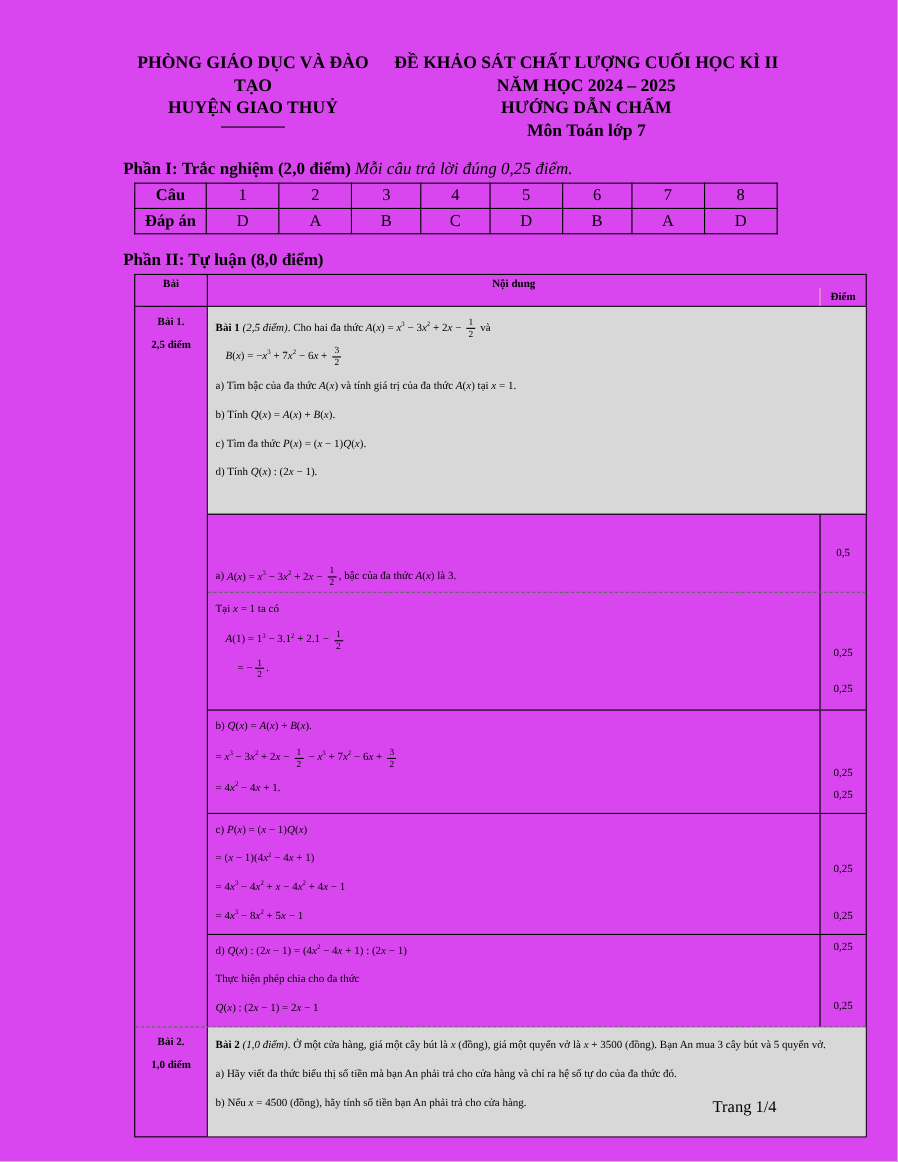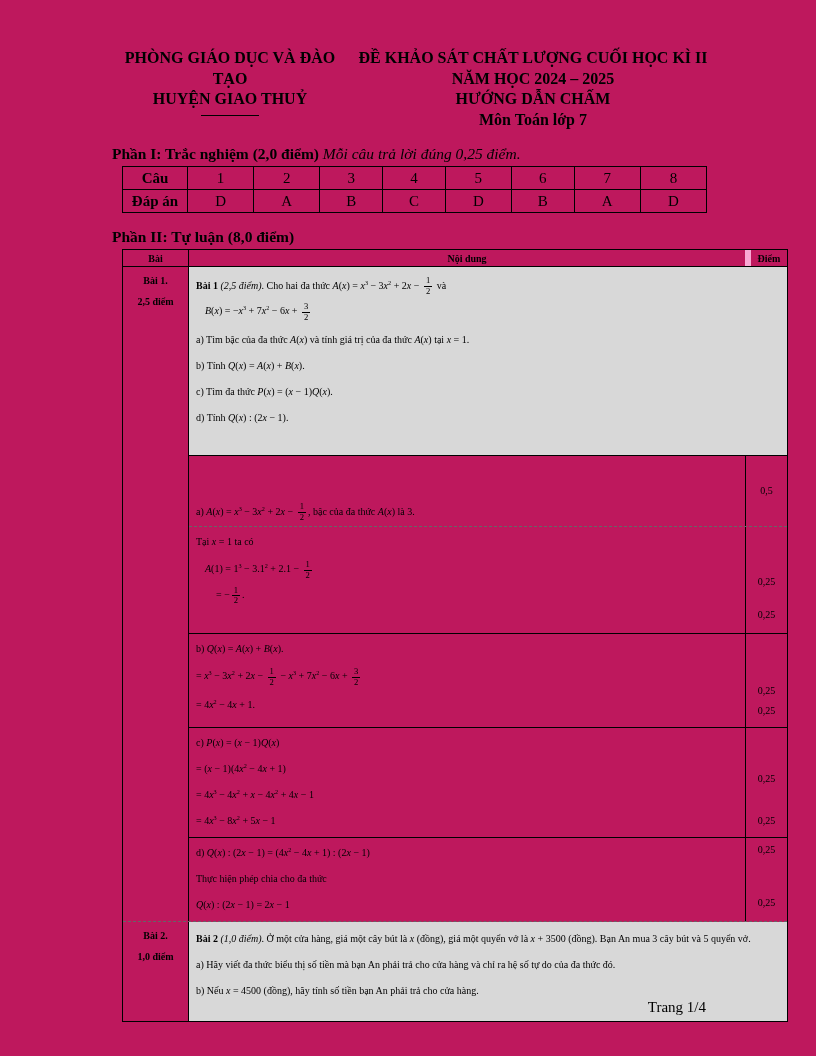--- a/index.html
+++ b/index.html
@@ -1,35 +1,35 @@
 <!DOCTYPE html>
 <html><head>
 <meta charset="utf-8">
 <style>
   html,body{margin:0;padding:0;background:#e8e8e8;}
-  .page{width:816px;height:1056px;background:#be185d;position:relative;overflow:hidden;
+  .page{width:816px;height:1056px;background:#d946ef;position:relative;overflow:hidden;
         font-family:"Liberation Serif",serif;color:#000;font-size:15px;}
   
   .header{display:flex;padding:48px 104px 0 106px;}
   .header-left{width:248px;text-align:center;font-weight:bold;font-size:16px;line-height:20.5px;}
   .header-right{flex:1;text-align:center;font-weight:bold;font-size:16px;line-height:20.5px;}
   .rule{width:58px;border-top:1.6px solid #000;margin:5px auto 0;height:0;}
   
   .sec-heading{margin:15px 0 3px 112px;font-size:15.5px;}
   
   table.quiz{border-collapse:collapse;margin-left:122px;width:585px;border:1.6px solid #000;}
   table.quiz th,table.quiz td{border:1px solid #000;text-align:center;font-size:15px;height:22px;padding:0 2px;}
   table.quiz th{width:60px;font-weight:bold;margin-left:28px;}
   
   .mtable{margin:3px 0 0 122px;width:666px;border:1.6px solid #000;box-sizing:border-box;font-size:10px;}
   .mhead{display:flex;font-weight:bold;text-align:center;border-bottom:1.2px solid #000;}
   .mhead>div{padding:3px 0 2px;}
   .col-bai{width:66px;border-right:1px solid #000;box-sizing:border-box;}
   .col-nd{flex:1;text-align:center;}
-  .col-diem{width:42px;border-left:6px solid #f9a8d4;box-sizing:border-box;}
+  .col-diem{width:42px;border-left:1px solid #f9a8d4;box-sizing:border-box;margin-top:12px;}
   .group{display:flex;}
   .group.bt-dash{border-top:1.2px dashed #666;}
   .bai-cell{width:66px;border-right:1px solid #000;box-sizing:border-box;text-align:center;
             font-weight:bold;padding-top:3px;line-height:21px;flex-shrink:0;}
   .gbody{flex:1;display:flex;flex-direction:column;min-width:0;}
   .row{box-sizing:border-box;}
   .bt{border-top:1px solid #000;}
   .bt-dash{border-top:1px dashed #666;}
   .statement{background:#d8d8d8;padding:4px 8px 4px 7px;}
   .ans{display:flex;}

